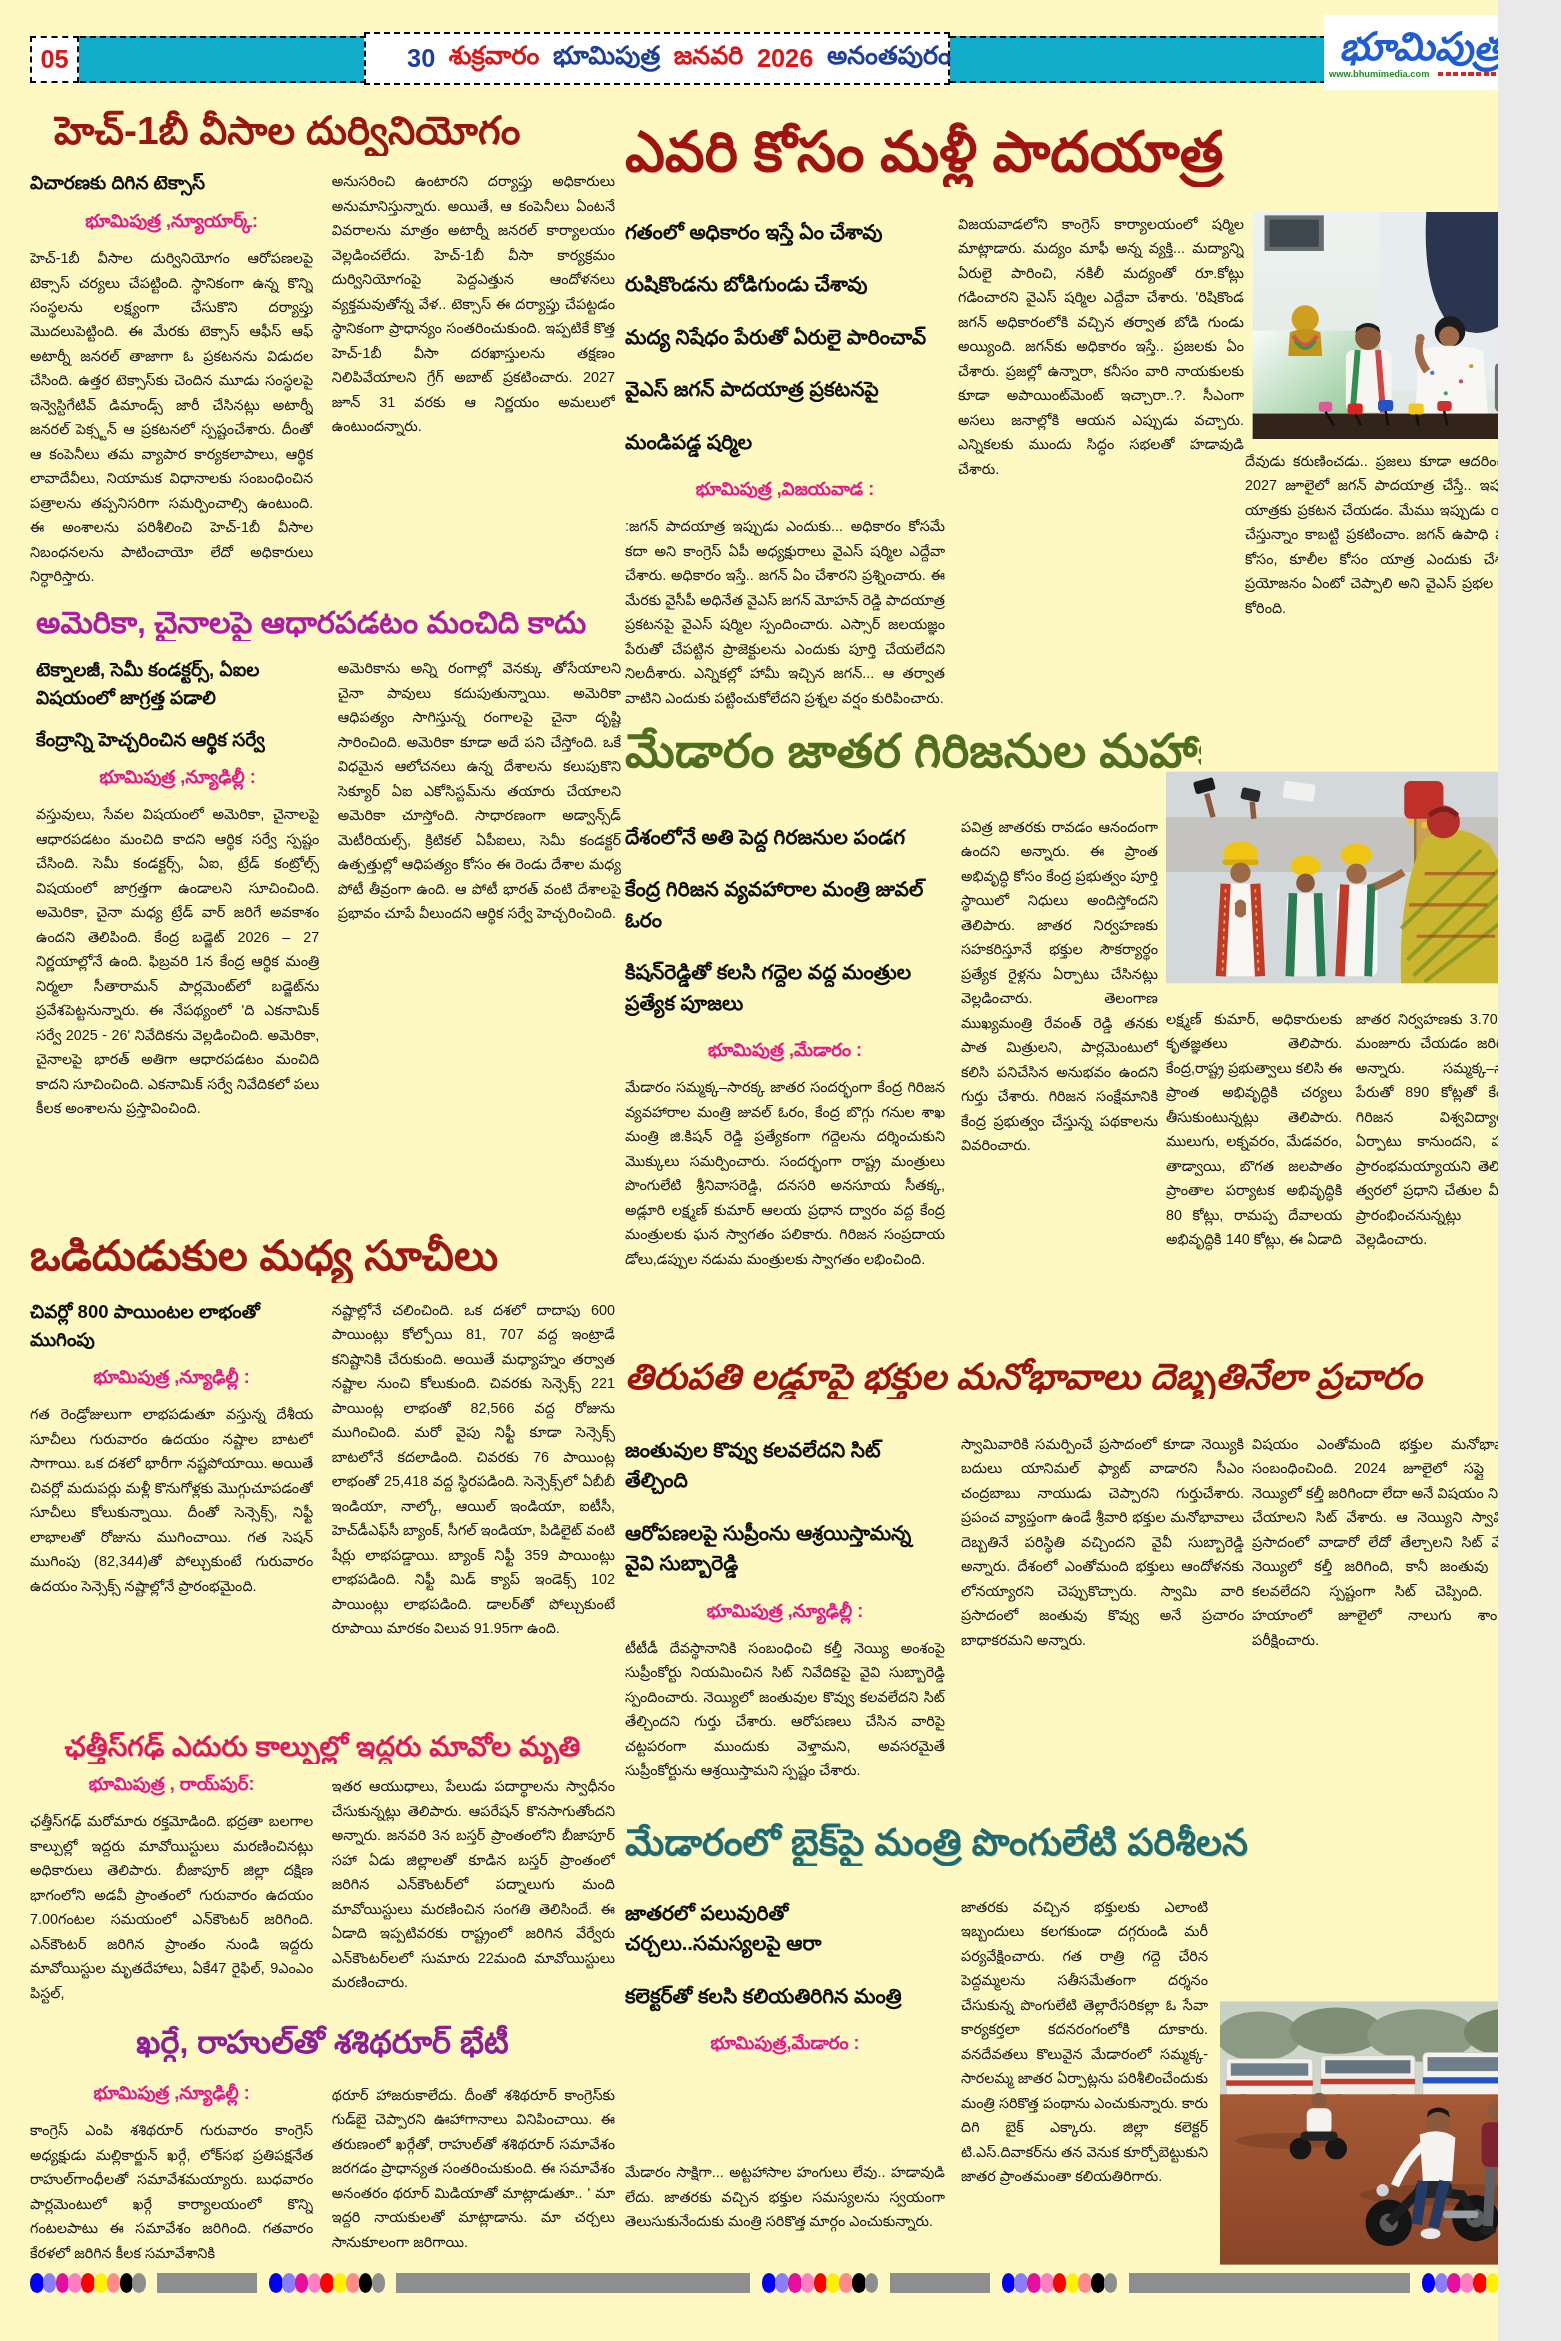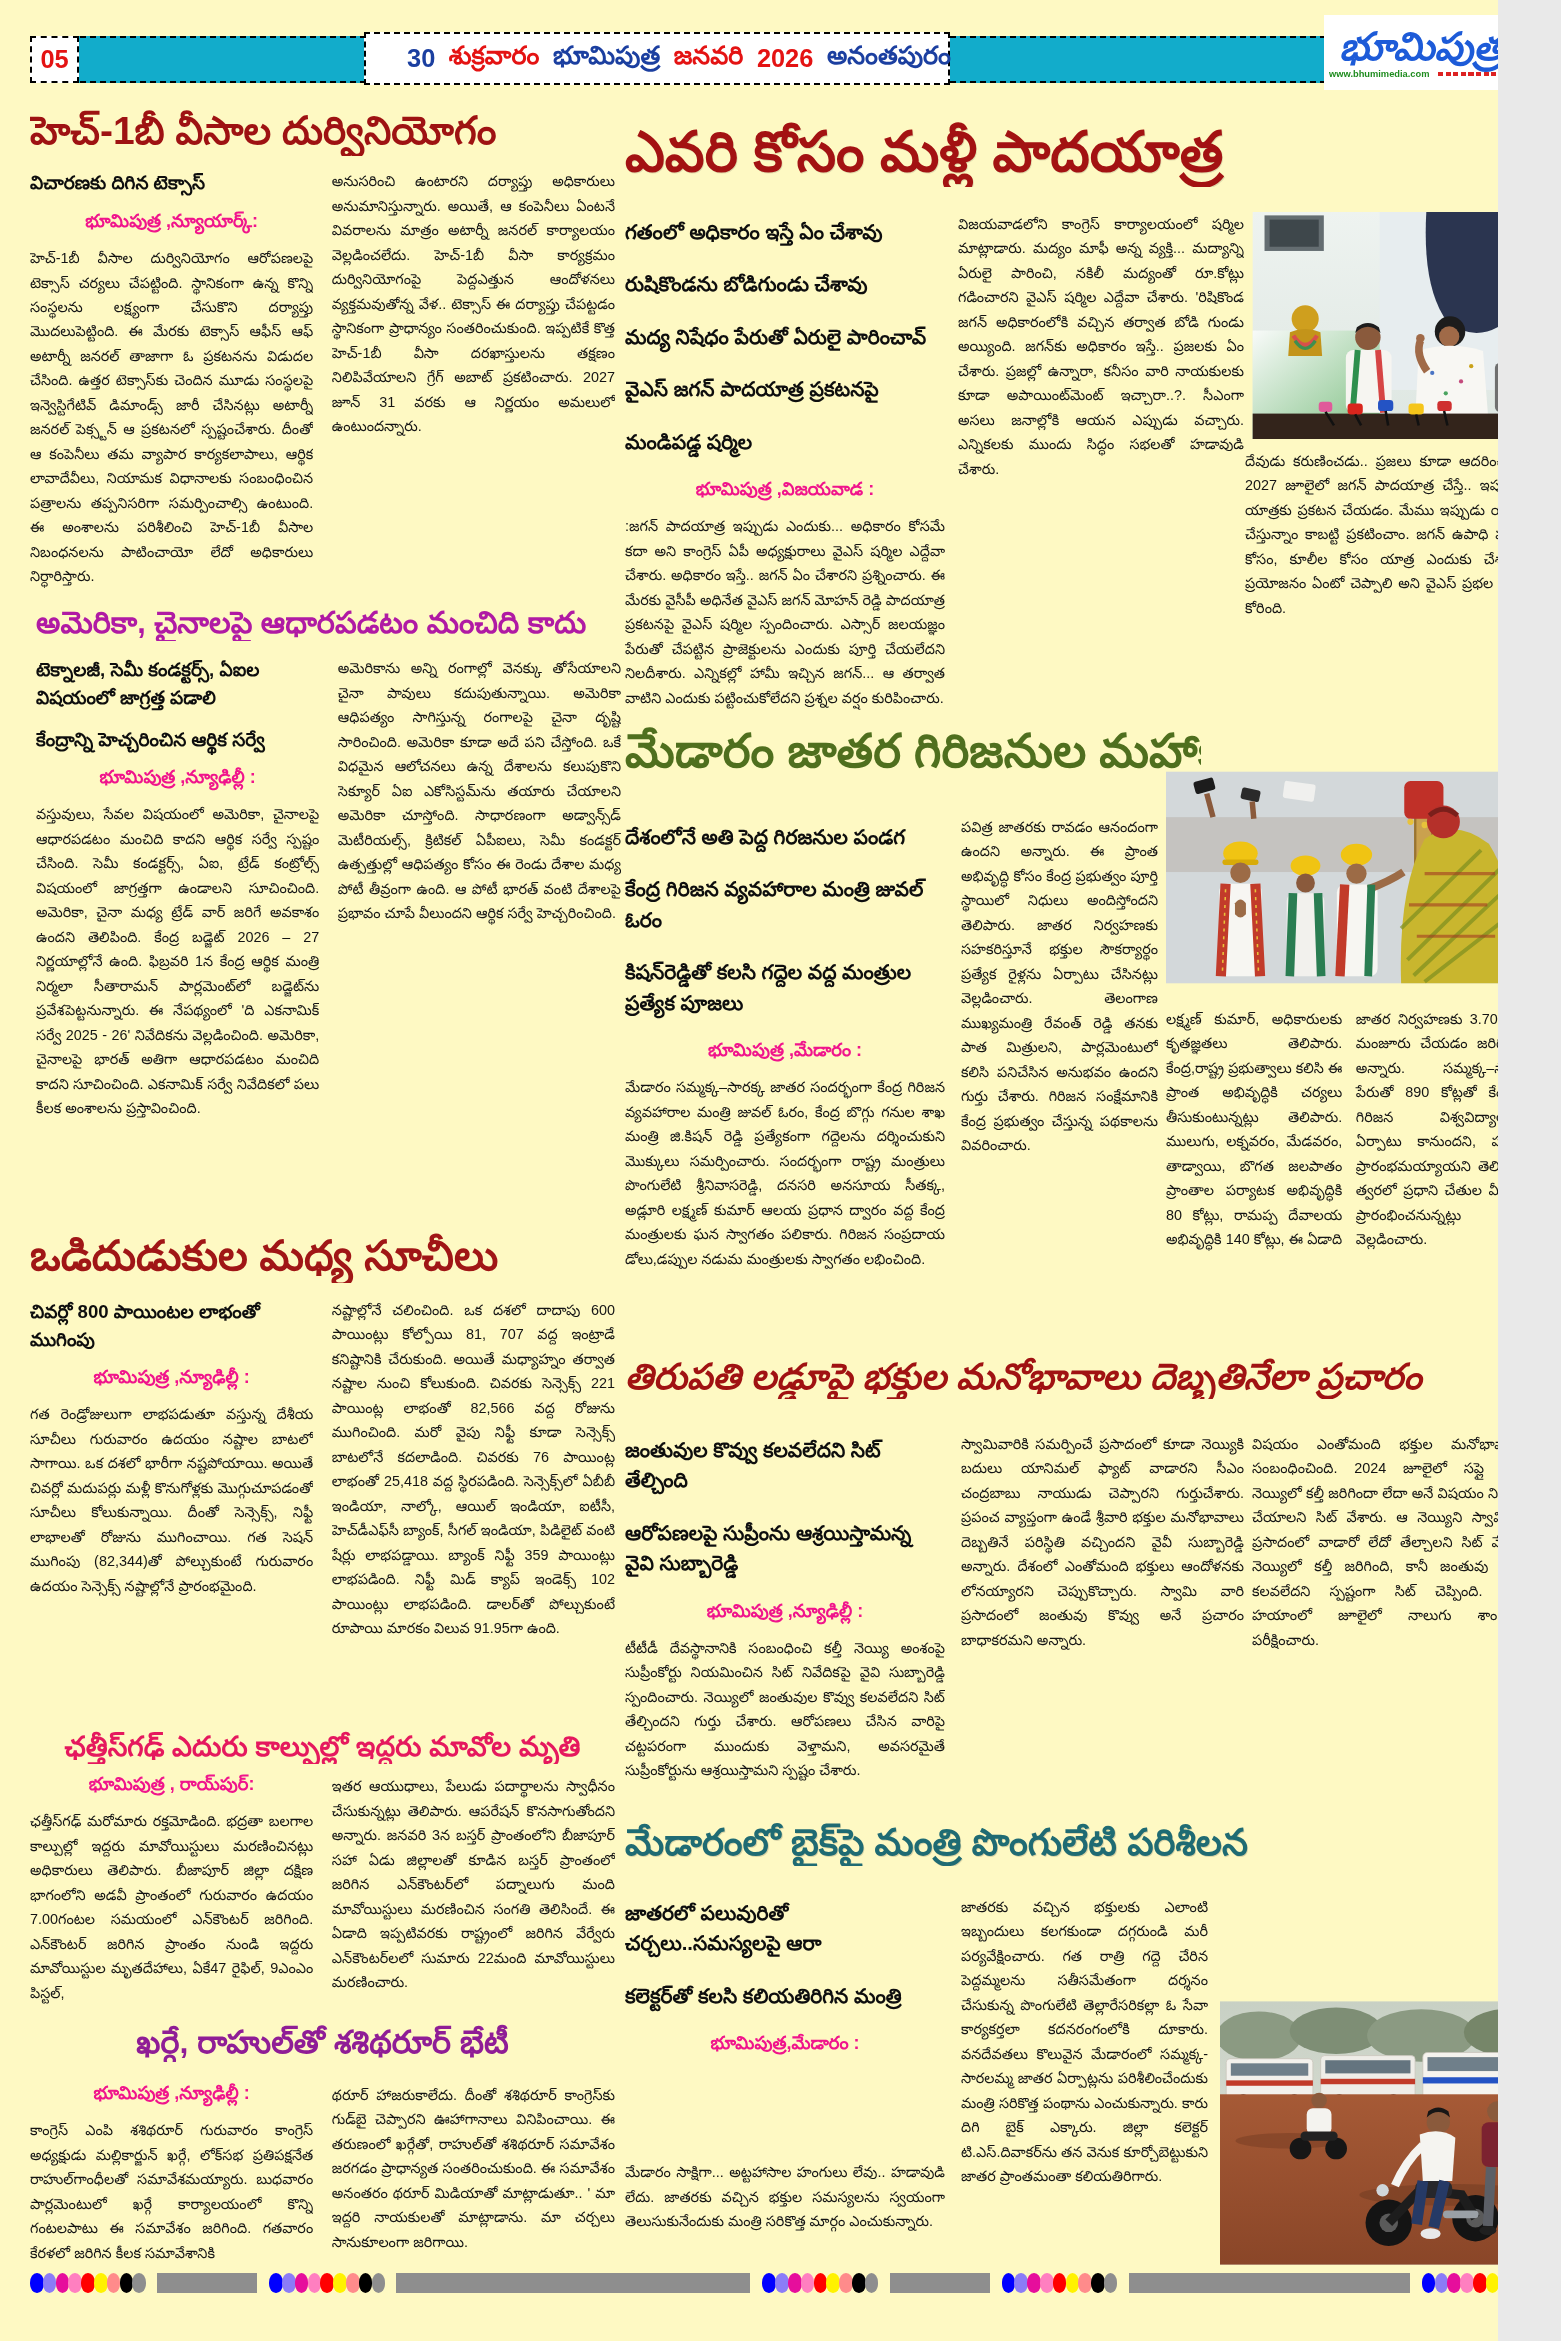--- a/index.html
+++ b/index.html
@@ -58,21 +58,21 @@
       <span class="title">భూమిపుత్ర</span>
       <span class="emblem"></span>
     </div>
     <div class="sub">
       <span class="site">www.bhumimedia.com</span>
       <span class="tagline-line"></span>
     </div>
   </div>
 
   <section class="article" style="left:30px;top:107px;width:585px;height:486px;">
-    <h1 class="hl" style="font-size: 39px; margin-bottom: 13.6px; color: rgb(158, 18, 18);">హెచ్-1బీ వీసాల దుర్వినియోగం</h1>
+    <h1 class="hl" style="font-size: 39px; margin-bottom: 13.6px; color: rgb(158, 18, 18); margin-left: 24px;">హెచ్-1బీ వీసాల దుర్వినియోగం</h1>
     <div class="cols2">
       <div class="col">
         <p class="deck">విచారణకు దిగిన టెక్సాస్</p>
         <p class="dateline" style="color:#F0148C;">భూమిపుత్ర ,న్యూయార్క్:</p>
         <p class="body">హెచ్-1బీ వీసాల దుర్వినియోగం ఆరోపణలపై టెక్సాస్ చర్యలు చేపట్టింది. స్థానికంగా ఉన్న కొన్ని సంస్థలను లక్ష్యంగా చేసుకొని దర్యాప్తు మొదలుపెట్టింది. ఈ మేరకు టెక్సాస్ ఆఫీస్ ఆఫ్ అటార్నీ జనరల్ తాజాగా ఓ ప్రకటనను విడుదల చేసింది. ఉత్తర టెక్సాస్‌కు చెందిన మూడు సంస్థలపై ఇన్వెస్టిగేటివ్ డిమాండ్స్ జారీ చేసినట్లు అటార్నీ జనరల్ పెక్స్టన్ ఆ ప్రకటనలో స్పష్టంచేశారు. దీంతో ఆ కంపెనీలు తమ వ్యాపార కార్యకలాపాలు, ఆర్థిక లావాదేవీలు, నియామక విధానాలకు సంబంధించిన పత్రాలను తప్పనిసరిగా సమర్పించాల్సి ఉంటుంది. ఈ అంశాలను పరిశీలించి హెచ్-1బీ వీసాల నిబంధనలను పాటించాయో లేదో అధికారులు నిర్ధారిస్తారు.</p>
       </div>
       <div class="col">
         <p class="body">అనుసరించి ఉంటారని దర్యాప్తు అధికారులు అనుమానిస్తున్నారు. అయితే, ఆ కంపెనీలు ఏంటనే వివరాలను మాత్రం అటార్నీ జనరల్ కార్యాలయం వెల్లడించలేదు. హెచ్-1బీ వీసా కార్యక్రమం దుర్వినియోగంపై పెద్దఎత్తున ఆందోళనలు వ్యక్తమవుతోన్న వేళ.. టెక్సాస్ ఈ దర్యాప్తు చేపట్టడం స్థానికంగా ప్రాధాన్యం సంతరించుకుంది. ఇప్పటికే కొత్త హెచ్-1బీ వీసా దరఖాస్తులను తక్షణం నిలిపివేయాలని గ్రేగ్ అబాట్ ప్రకటించారు. 2027 జూన్ 31 వరకు ఆ నిర్ణయం అమలులో ఉంటుందన్నారు.</p>
       </div>
     </div>

